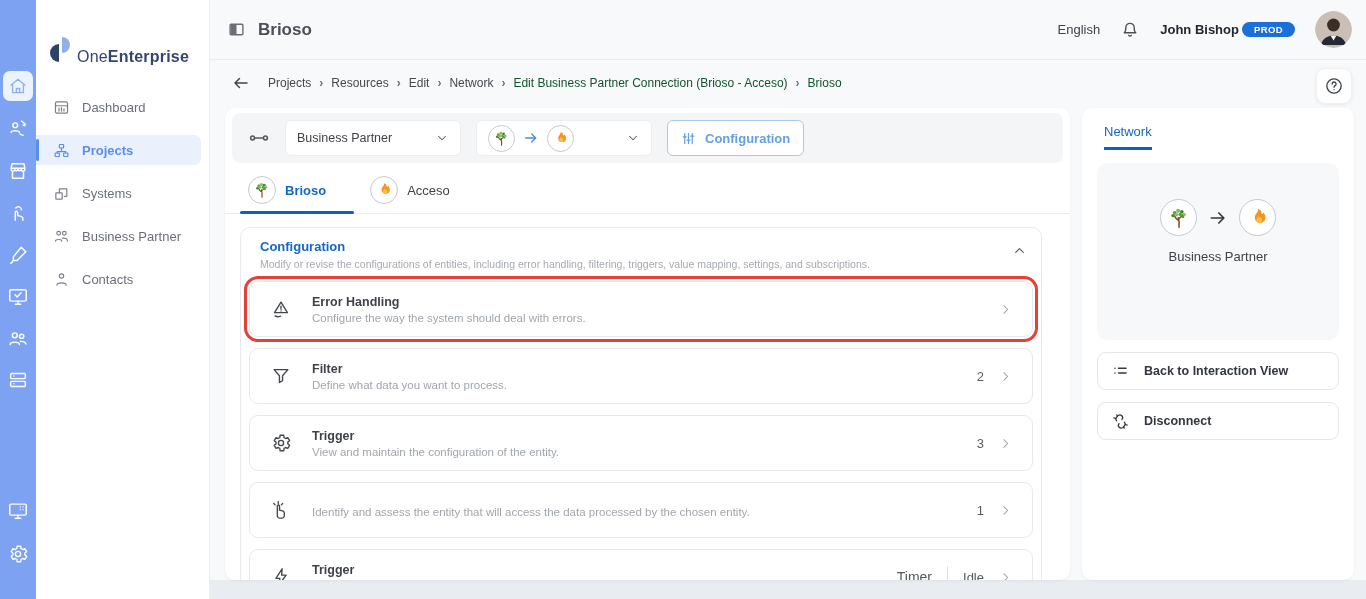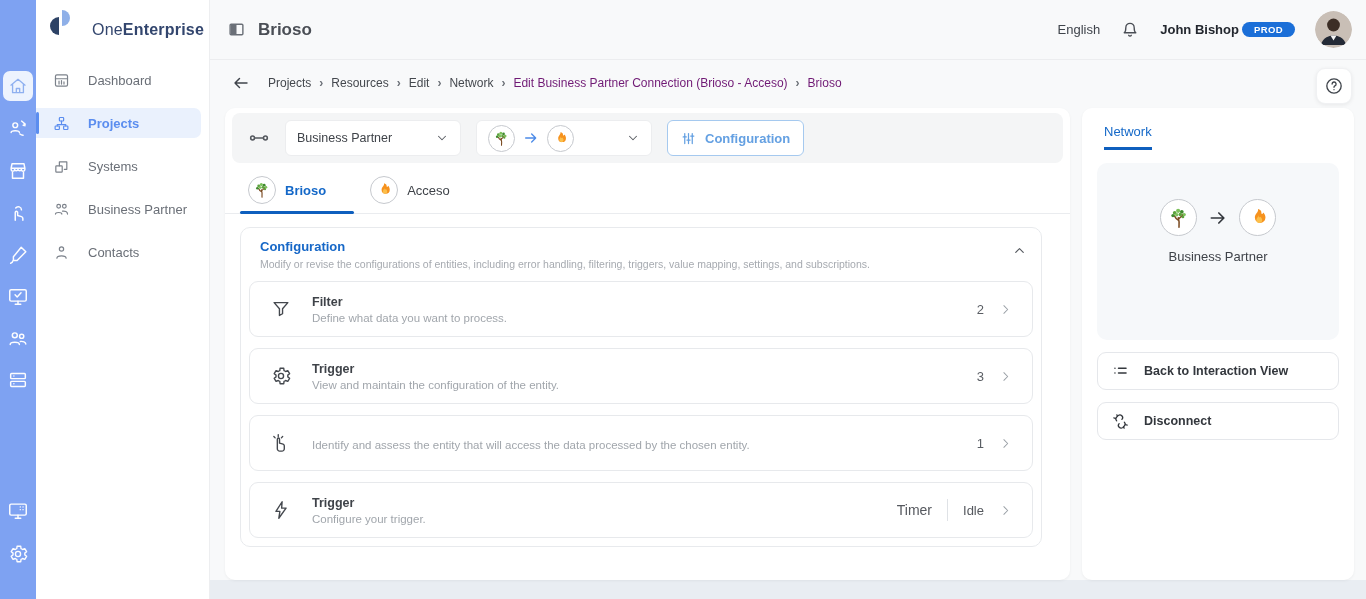--- a/index.html
+++ b/index.html
@@ -9,25 +9,25 @@
   .app { position:relative; width:1366px; height:599px; }
 
   
   .iconstrip { position:absolute; left:0; top:0; width:36px; height:599px; background:#7EA2F2; z-index:5; }
   .strip-ic { position:absolute; left:7px; width:22px; height:22px; color:#FDFDFE; }
   .strip-ic.sel-tile { left:3px; width:30px; height:30px; background:#EDF3FE; border-radius:7px; color:#8FB0F0; display:flex; align-items:center; justify-content:center; }
   .strip-ic.sel-tile svg { width:20px; height:20px; }
 
   
   .sidemenu { position:absolute; left:36px; top:0; width:174px; height:599px; background:#fff; border-right:1px solid #EDEEF0; z-index:4; }
-  .logo { display:flex; align-items:flex-end; gap:16px; padding:7px 0 0 12px; }
+  .logo { display:flex; align-items:flex-end; gap:1px; padding:34px 0 0 12px; }
   .logo-text { font-size:16px; color:#33466E; letter-spacing:.2px; }
   .logo-text b { font-weight:700; }
   .menu { margin-top:26px; }
-  .menu-item { position:relative; display:flex; align-items:center; gap:18px; height:30px; padding-left:17px; margin:0 8px 13px 0; color:#6A6F77; font-size:13px; cursor:pointer; }
+  .menu-item { position:relative; display:flex; align-items:center; gap:12px; height:30px; padding-left:17px; margin:0 8px 13px 0; color:#6A6F77; font-size:13px; cursor:pointer; }
   .menu-item .mi-icon { width:17px; height:17px; color:#7C828B; }
   .menu-item.active { background:#EAF1FD; border-radius:0 7px 7px 0; color:#5B8DEF; font-weight:700; }
   .menu-item.active .mi-icon { color:#5B8DEF; }
   .menu-item.active::before { content:""; position:absolute; left:0; top:4px; bottom:4px; width:3px; background:#5B8DEF; border-radius:2px; }
 
   
   .topbar { position:absolute; left:210px; top:0; width:1156px; height:60px; background:#F8F9FA; border-bottom:1px solid #ECEDEF; display:flex; align-items:center; padding:0 14px 0 18px; z-index:3; }
   .collapse-ic { width:17px; height:17px; color:#6A6F77; }
   .page-title { margin-left:13px; font-size:17px; font-weight:700; color:#4A4E55; }
   .topbar-right { margin-left:auto; display:flex; align-items:center; gap:20px; }
@@ -39,21 +39,21 @@
   .avatar { width:37px; height:37px; border-radius:50%; overflow:hidden; cursor:pointer; flex:0 0 auto; }
 
   
   .content { position:absolute; left:210px; top:60px; width:1156px; height:539px; background:#F8F9FA; }
   .bottom-strip { position:absolute; left:0; top:520px; width:1156px; height:19px; background:#E9EDF2; }
 
   .crumbrow { display:flex; align-items:center; height:46px; padding-left:22px; }
   .backarrow { width:18px; height:18px; color:#3F444B; cursor:pointer; }
   .crumbs { display:flex; align-items:center; margin-left:18px; font-size:12px; }
   .crumb { color:#44484E; cursor:pointer; }
-  .crumb.light { color:#701a75; }
+  .crumb.light { color:#14532d; }
   .crumb + .crumb::before { content:"›"; color:#6B7077; font-size:12px; margin:0 8px; font-weight:700; }
   .help-btn { position:absolute; right:14px; top:8px; width:36px; height:36px; background:#fff; border:1px solid #F0F1F3; border-radius:9px; box-shadow:0 1px 4px rgba(0,0,0,.07); display:flex; align-items:center; justify-content:center; color:#3F444B; cursor:pointer; }
   .help-btn svg { width:20px; height:20px; }
 
   
   .main-card { position:absolute; left:15px; top:48px; width:845px; height:472px; background:#fff; border-radius:10px; box-shadow:0 1px 3px rgba(0,0,0,.05); overflow:hidden; }
   .toolbar { margin:5px 7px 0; height:50px; background:#F4F5F6; border-radius:8px; display:flex; align-items:center; padding:0 16px; gap:15px; }
   .link-ic { width:22px; height:22px; color:#54585E; }
   .dd { width:176px; height:36px; background:#fff; border:1px solid #ECEDEF; border-radius:6px; display:flex; align-items:center; padding:0 11px; cursor:pointer; }
   .dd-label { font-size:12.5px; color:#3F4349; }
@@ -364,20 +364,35 @@
 
       <div class="configbox">
         <div class="confighead">
           <div class="cfg-title">Configuration</div>
           <div class="cfg-sub">Modify or revise the configurations of entities, including error handling, filtering, triggers, value mapping, settings, and subscriptions.</div>
           <svg class="collapse-chev" viewBox="0 0 24 24">
               <use href="#i-chev-up"></use>
             </svg>
         </div>
 
+        <div class="cfg-item highlighted">
+          <svg class="it-icon" viewBox="0 0 24 24" fill="none" stroke="currentColor" stroke-width="1.5" stroke-linecap="round" stroke-linejoin="round">
+              <path d="M12 4.5L19 16H5z"></path>
+              <path d="M12 9v3.2M12 14.2h.01M5.5 19.5c2 1.3 4 1.3 6 .4"></path>
+            </svg>
+          <div class="it-text">
+            <div class="it-title">Error Handling</div>
+            <div class="it-desc">Configure the way the system should deal with errors.</div>
+          </div>
+          <div class="it-right">
+            <svg class="chev-r" viewBox="0 0 24 24">
+                <use href="#i-chev-right"></use>
+              </svg>
+          </div>
+        </div>
 
         <div class="cfg-item">
           <svg class="it-icon" viewBox="0 0 24 24" fill="none" stroke="currentColor" stroke-width="1.5" stroke-linecap="round" stroke-linejoin="round">
               <path d="M4.5 5h15l-5.8 6.8v5.4l-3.4 1.8v-7.2z"></path>
             </svg>
           <div class="it-text">
             <div class="it-title">Filter</div>
             <div class="it-desc">Define what data you want to process.</div>
           </div>
           <div class="it-right">

